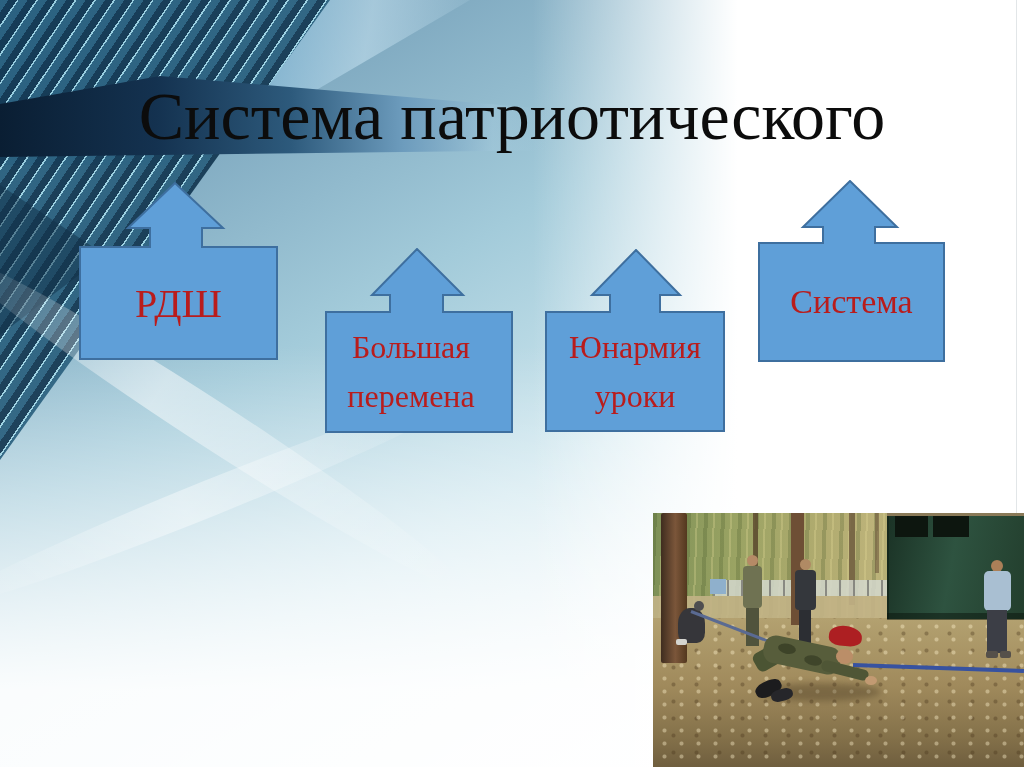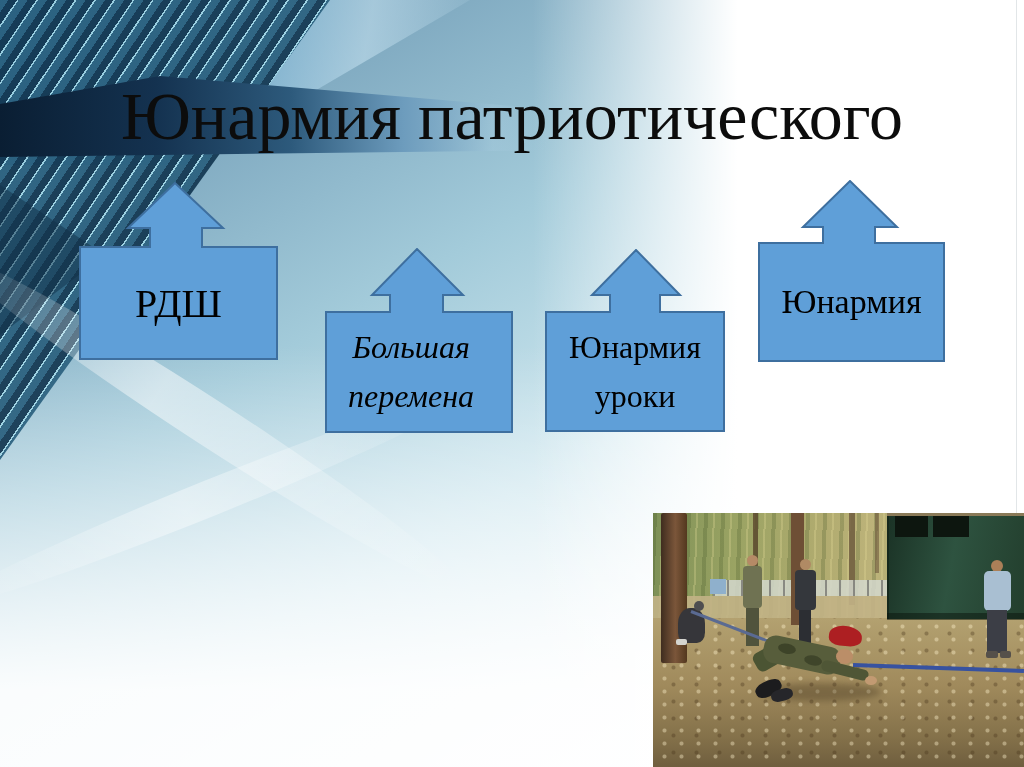--- a/index.html
+++ b/index.html
@@ -58,25 +58,25 @@
     left:72px;top:74px;width:880px;text-align:center;
     font-size:68px;line-height:84px;color:#0c0c0c;z-index:10;
   }
 
   
   .widget{z-index:10;}
   .widget svg{display:block;}
   .widget path{fill:#5f9fd8;stroke:#3e6f9f;stroke-width:2;}
   .box-label{
     position:absolute;left:0;right:0;display:flex;align-items:center;justify-content:center;
-    text-align:center;color:#000000;padding:0 12px;box-sizing:border-box;
+    text-align:center;color:#b91c1c;padding:0 12px;box-sizing:border-box;
   }
   .w1{left:79px;top:182px;width:199px;height:178px;}
   .w1 .box-label{top:65px;height:112px;font-size:40px;}
-  .w2{left:325px;top:248px;width:172px;height:185px;font-style:italic;}
+  .w2{left:325px;top:248px;width:172px;height:185px;}
   .w2 .box-label{top:64px;height:120px;font-size:32px;line-height:49px;}
   .w3{left:545px;top:249px;width:180px;height:183px;}
   .w3 .box-label{top:63px;height:119px;font-size:32px;line-height:49px;}
   .w4{left:758px;top:180px;width:187px;height:182px;}
   .w4 .box-label{top:63px;height:118px;font-size:34px;}
 
   
   .photo{left:653px;top:513px;width:371px;height:254px;overflow:hidden;background:#b5a478;z-index:11;}
   .photo .abs{position:absolute;}
   .p-forest{left:0;top:0;width:371px;height:128px;
@@ -148,21 +148,21 @@
   <div class="abs bg-base"></div>
   <div class="abs bg-upper-sheet"></div>
   <div class="abs bg-corner-stripes"></div>
   <div class="abs bg-navy-wedge"></div>
   <div class="abs bg-band"></div>
   <div class="abs bg-streak1"></div>
   <div class="abs bg-streak2"></div>
   <div class="abs bg-edge-line"></div>
 
   <div class="abs title">
-    <div>Юнармия патриотического</div>
+    <div>Система патриотического</div>
   </div>
 
   <div class="abs widget w1">
     <svg width="199" height="178" viewBox="0 0 199 178">
       <path d="M1 65 H71 V46 H49 L96 1 L144 46 H123 V65 H198 V177 H1 Z"></path>
     </svg>
     <div class="box-label">РДШ</div>
   </div>
 
   <div class="abs widget w2">
@@ -176,21 +176,21 @@
     <svg width="180" height="183" viewBox="0 0 180 183">
       <path d="M1 63 H65 V46 H47 L91 1 L135 46 H115 V63 H179 V182 H1 Z"></path>
     </svg>
     <div class="box-label">Юнармия уроки</div>
   </div>
 
   <div class="abs widget w4">
     <svg width="187" height="182" viewBox="0 0 187 182">
       <path d="M1 63 H65 V47 H45 L92 1 L139 47 H117 V63 H186 V181 H1 Z"></path>
     </svg>
-    <div class="box-label">Юнармия</div>
+    <div class="box-label">Система</div>
   </div>
 
   <div class="abs photo" title="Юнармеец в красном берете ползёт по канату на полосе препятствий в лесу">
     <div class="abs p-forest"></div>
     <div class="abs p-trunk3"></div>
     <div class="abs p-trunk4"></div>
     <div class="abs p-trunk5"></div>
     <div class="abs p-fence"></div>
     <div class="abs p-sign"></div>
     <div class="abs p-path"></div>

